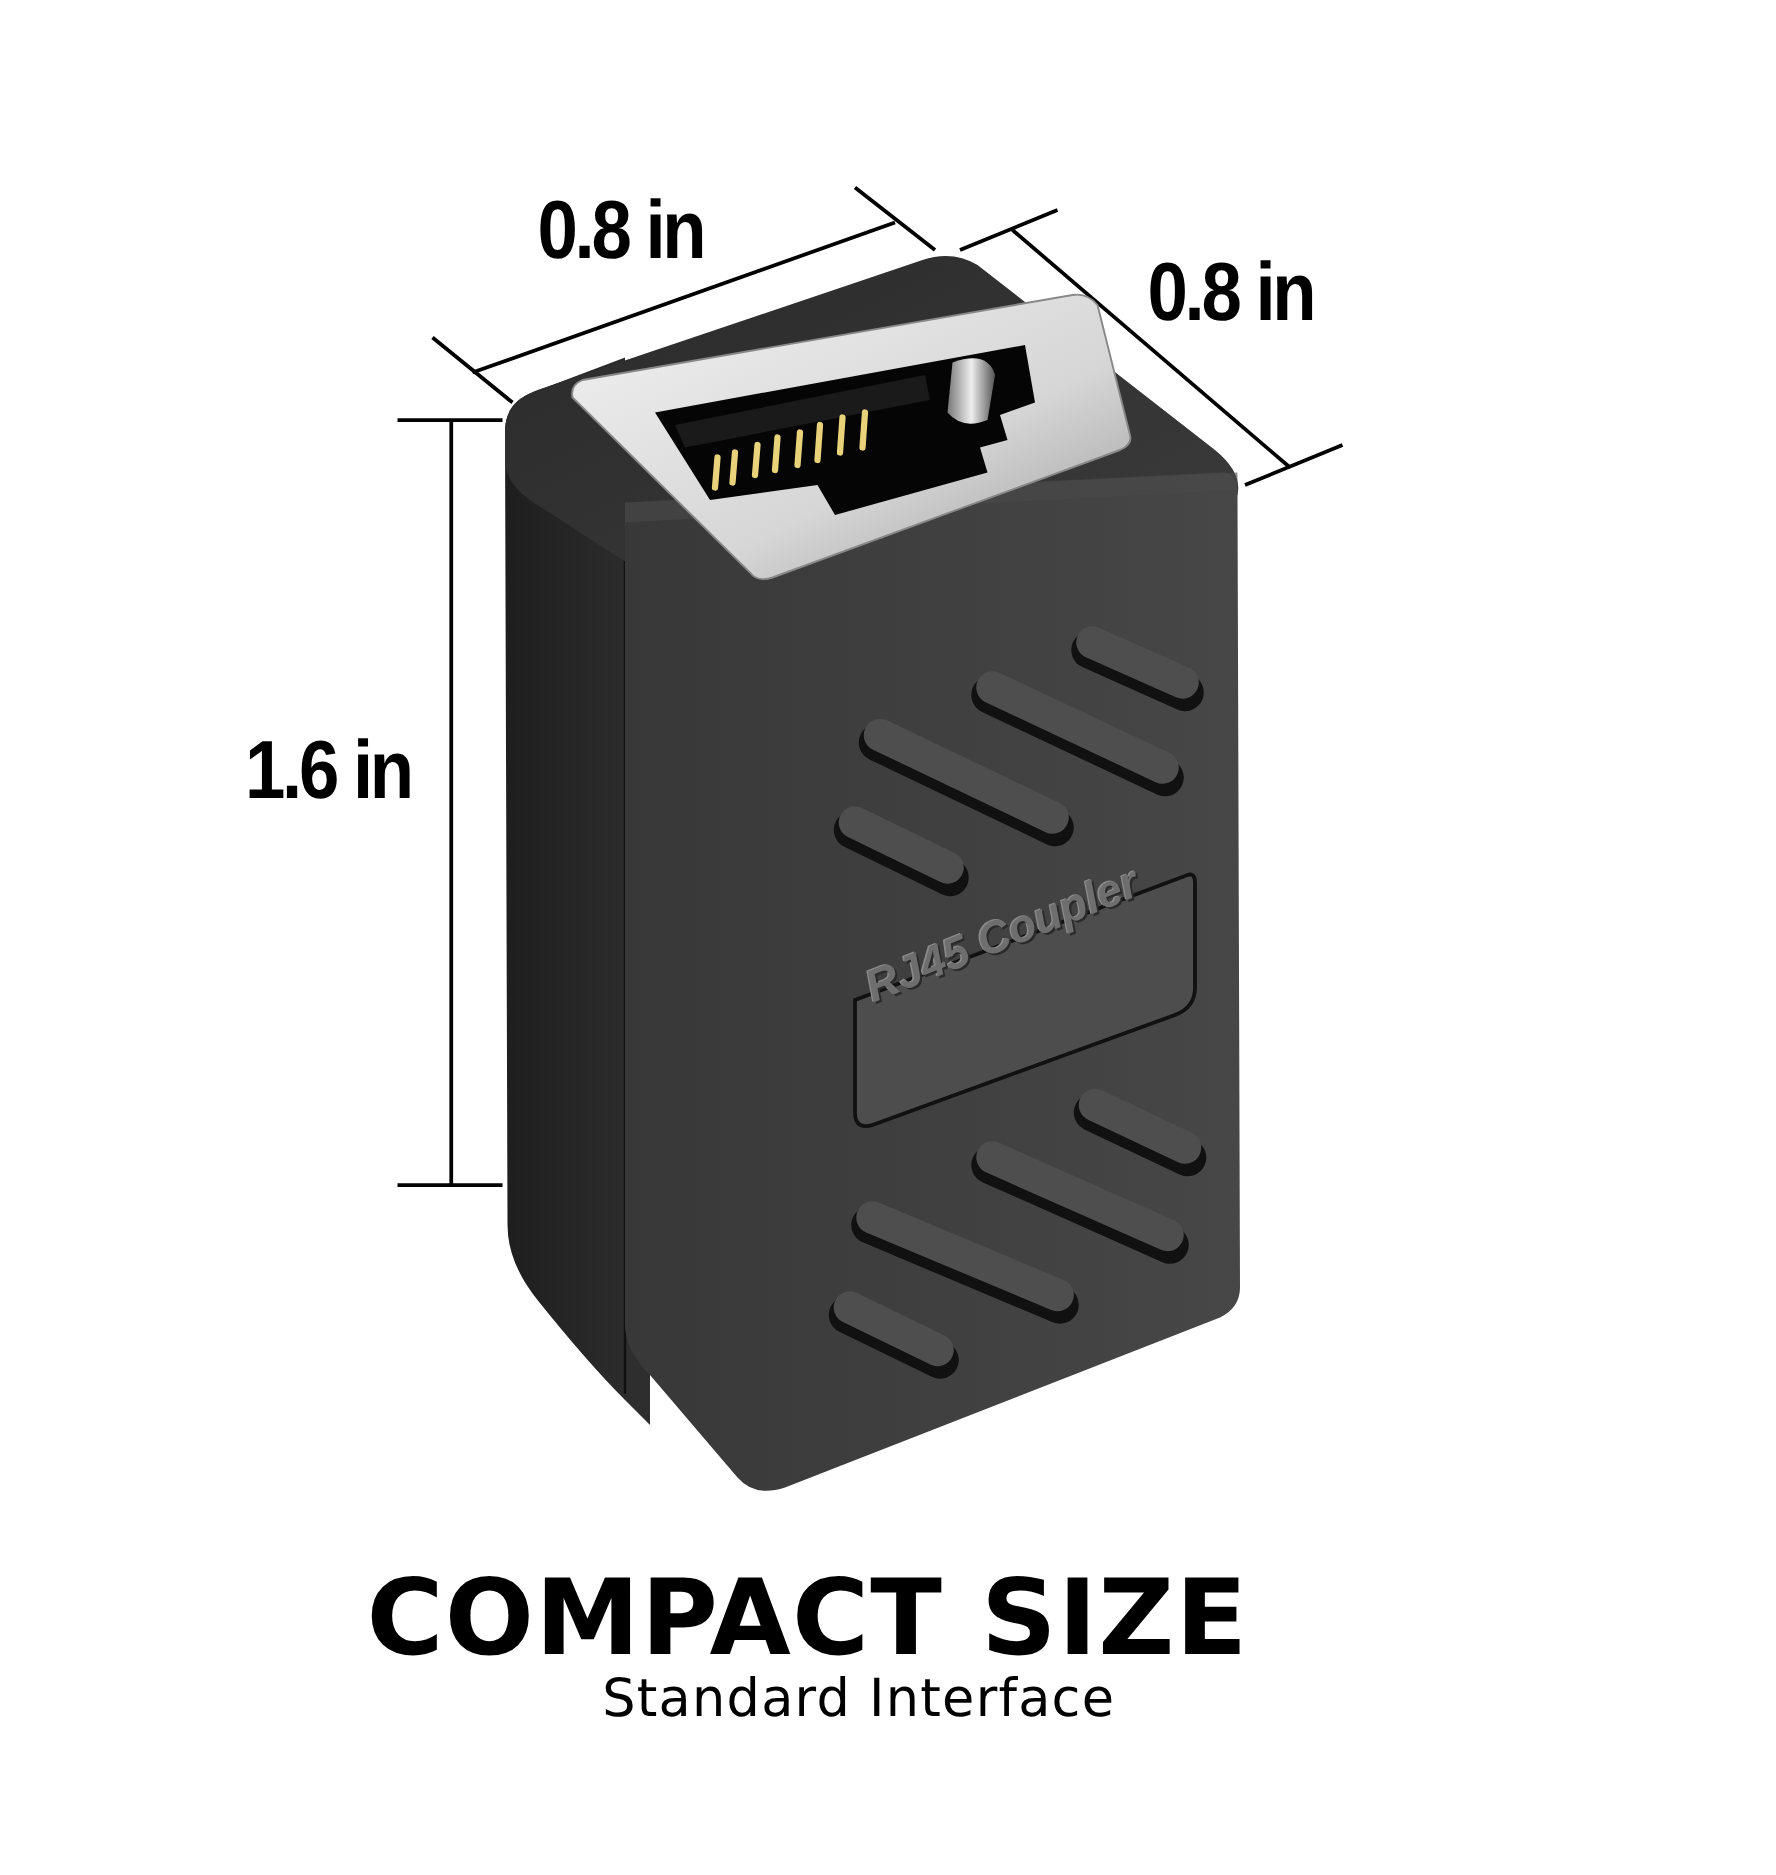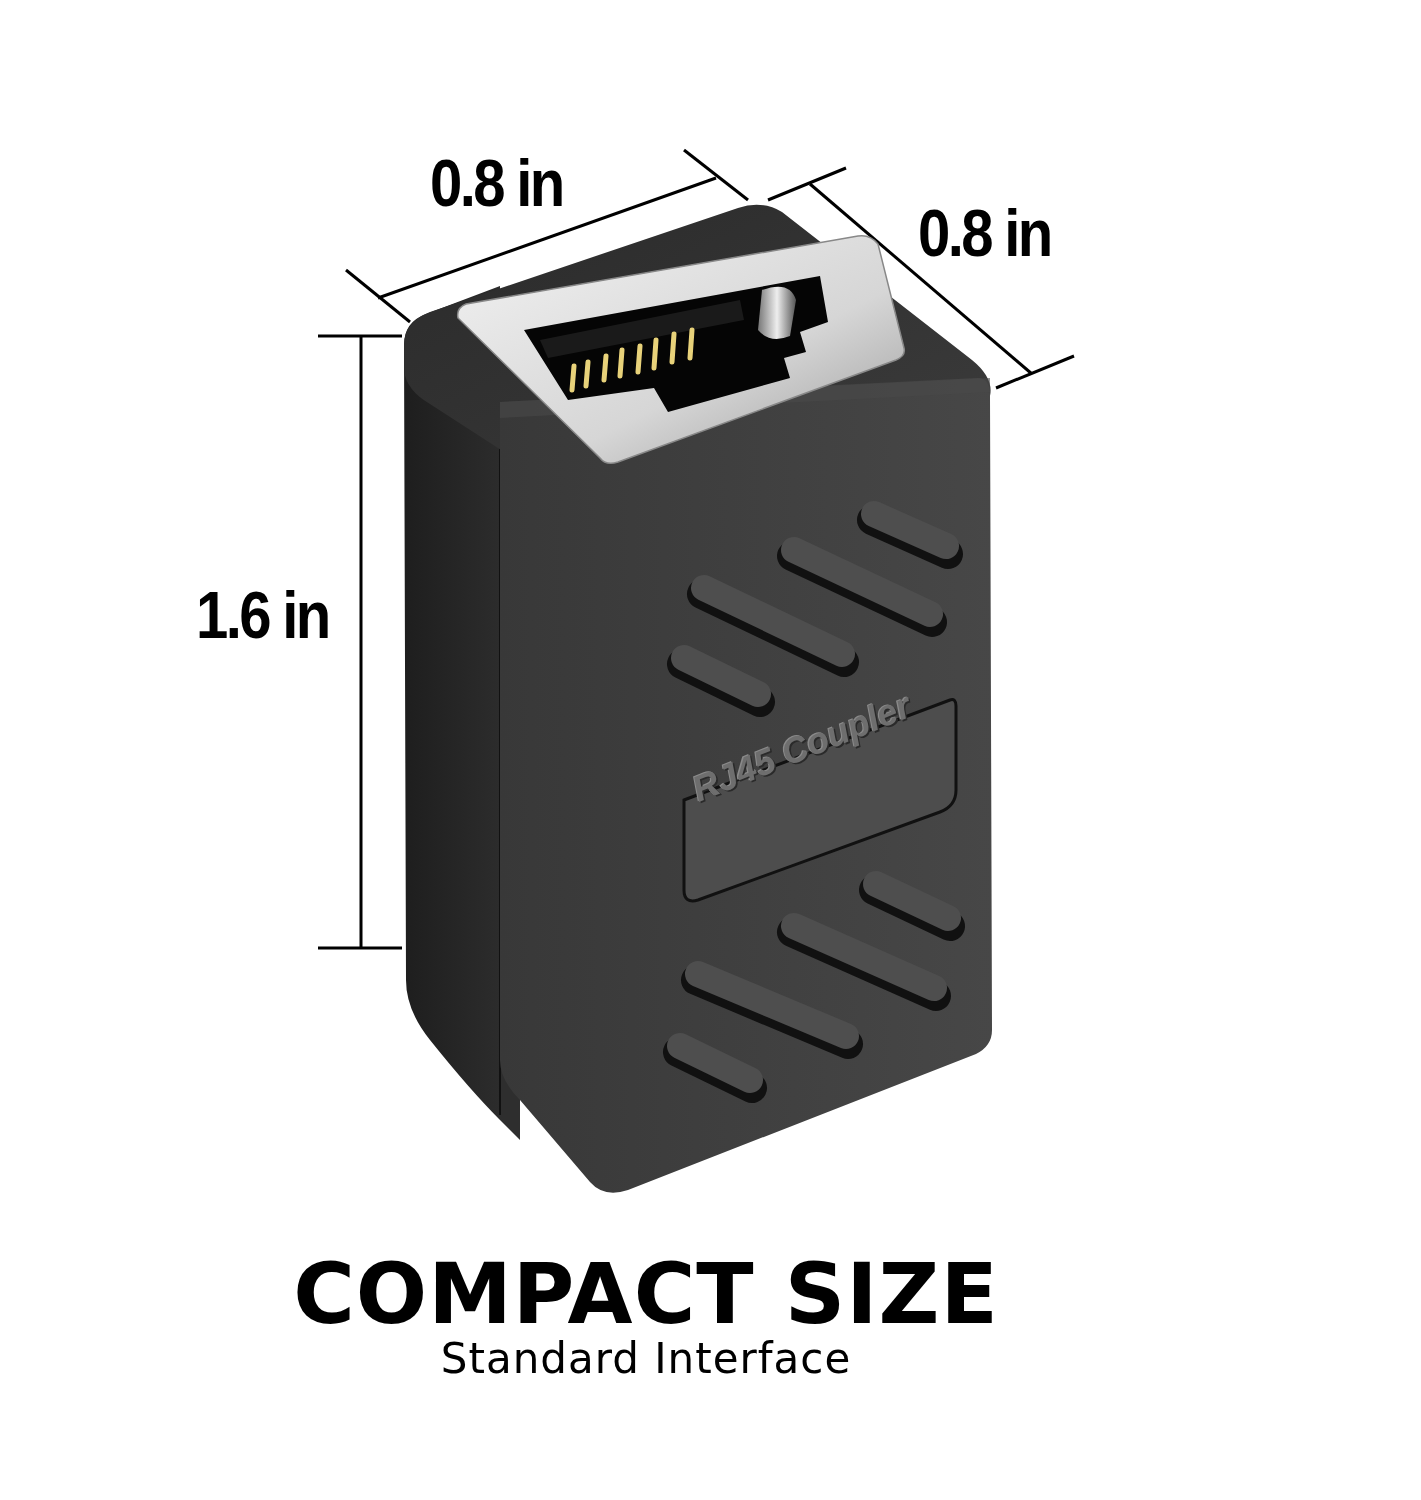--- a/index.html
+++ b/index.html
@@ -16,21 +16,21 @@
       line-height: 1;
     }
     .dim-top { left: 430px; top: 150px; font-size: 66px; transform: scaleX(0.88); transform-origin: left top; }
     .dim-right { left: 918px; top: 200px; font-size: 66px; transform: scaleX(0.88); transform-origin: left top; }
     .dim-left { left: 196px; top: 582px; font-size: 66px; transform: scaleX(0.88); transform-origin: left top; }
     .caption {
       position: absolute; left: 0; width: 1290px; text-align: center;
       font-family: "DejaVu Sans", sans-serif; color: #000;
     }
     .caption-title { top: 1245px; font-size: 84px; font-weight: 700; letter-spacing: 1px; left: 0; width: 1292px; }
-    .caption-sub { top: 1334px; font-size: 42px; font-weight: 400; left: 0; width: 1292px; letter-spacing: 1px; }
+    .caption-sub { top: 1334px; font-size: 42px; font-weight: 400; left: 0; width: 1292px; letter-spacing: 1px; padding-left: 41px; }
     .emboss {
       position: absolute; left: 694px; top: 770px;
       font-family: "Liberation Sans", sans-serif; font-style: italic; font-weight: 700;
       font-size: 36px; color: #6e6e6e;
       transform: rotate(-22deg); transform-origin: left center;
       text-shadow: 1px 2px 0 #2a2a2a, -1px -1px 0 #8a8a8a;
       white-space: nowrap;
     }
   </style>
 </head>

